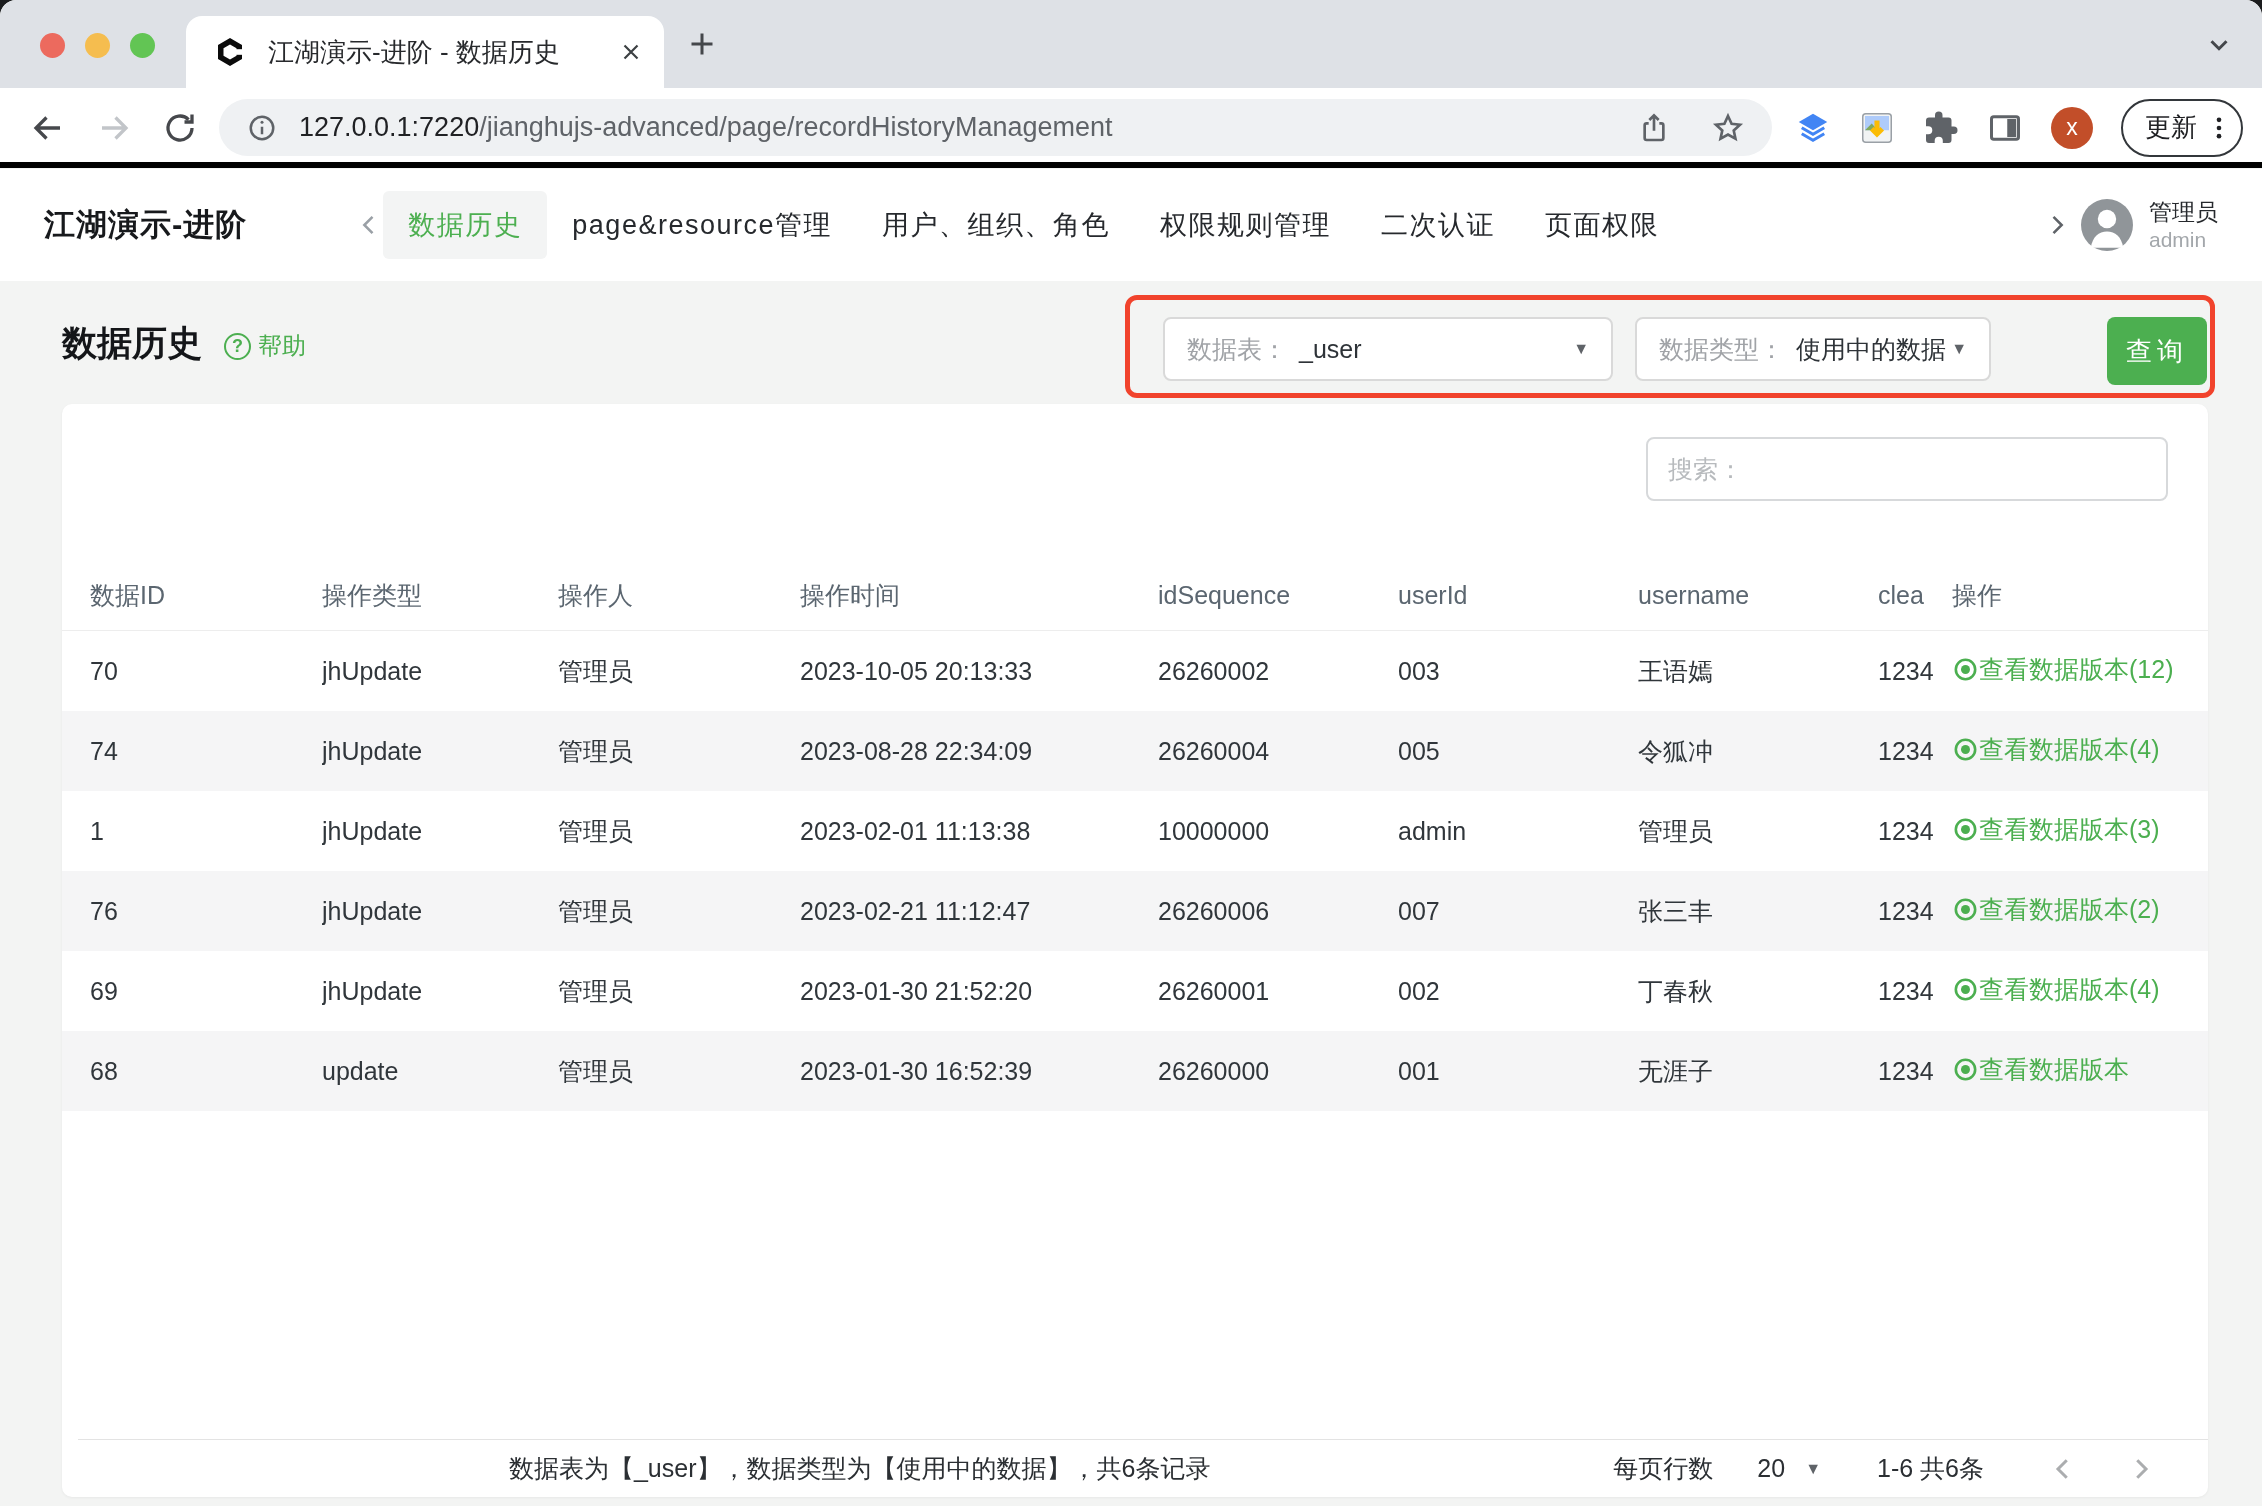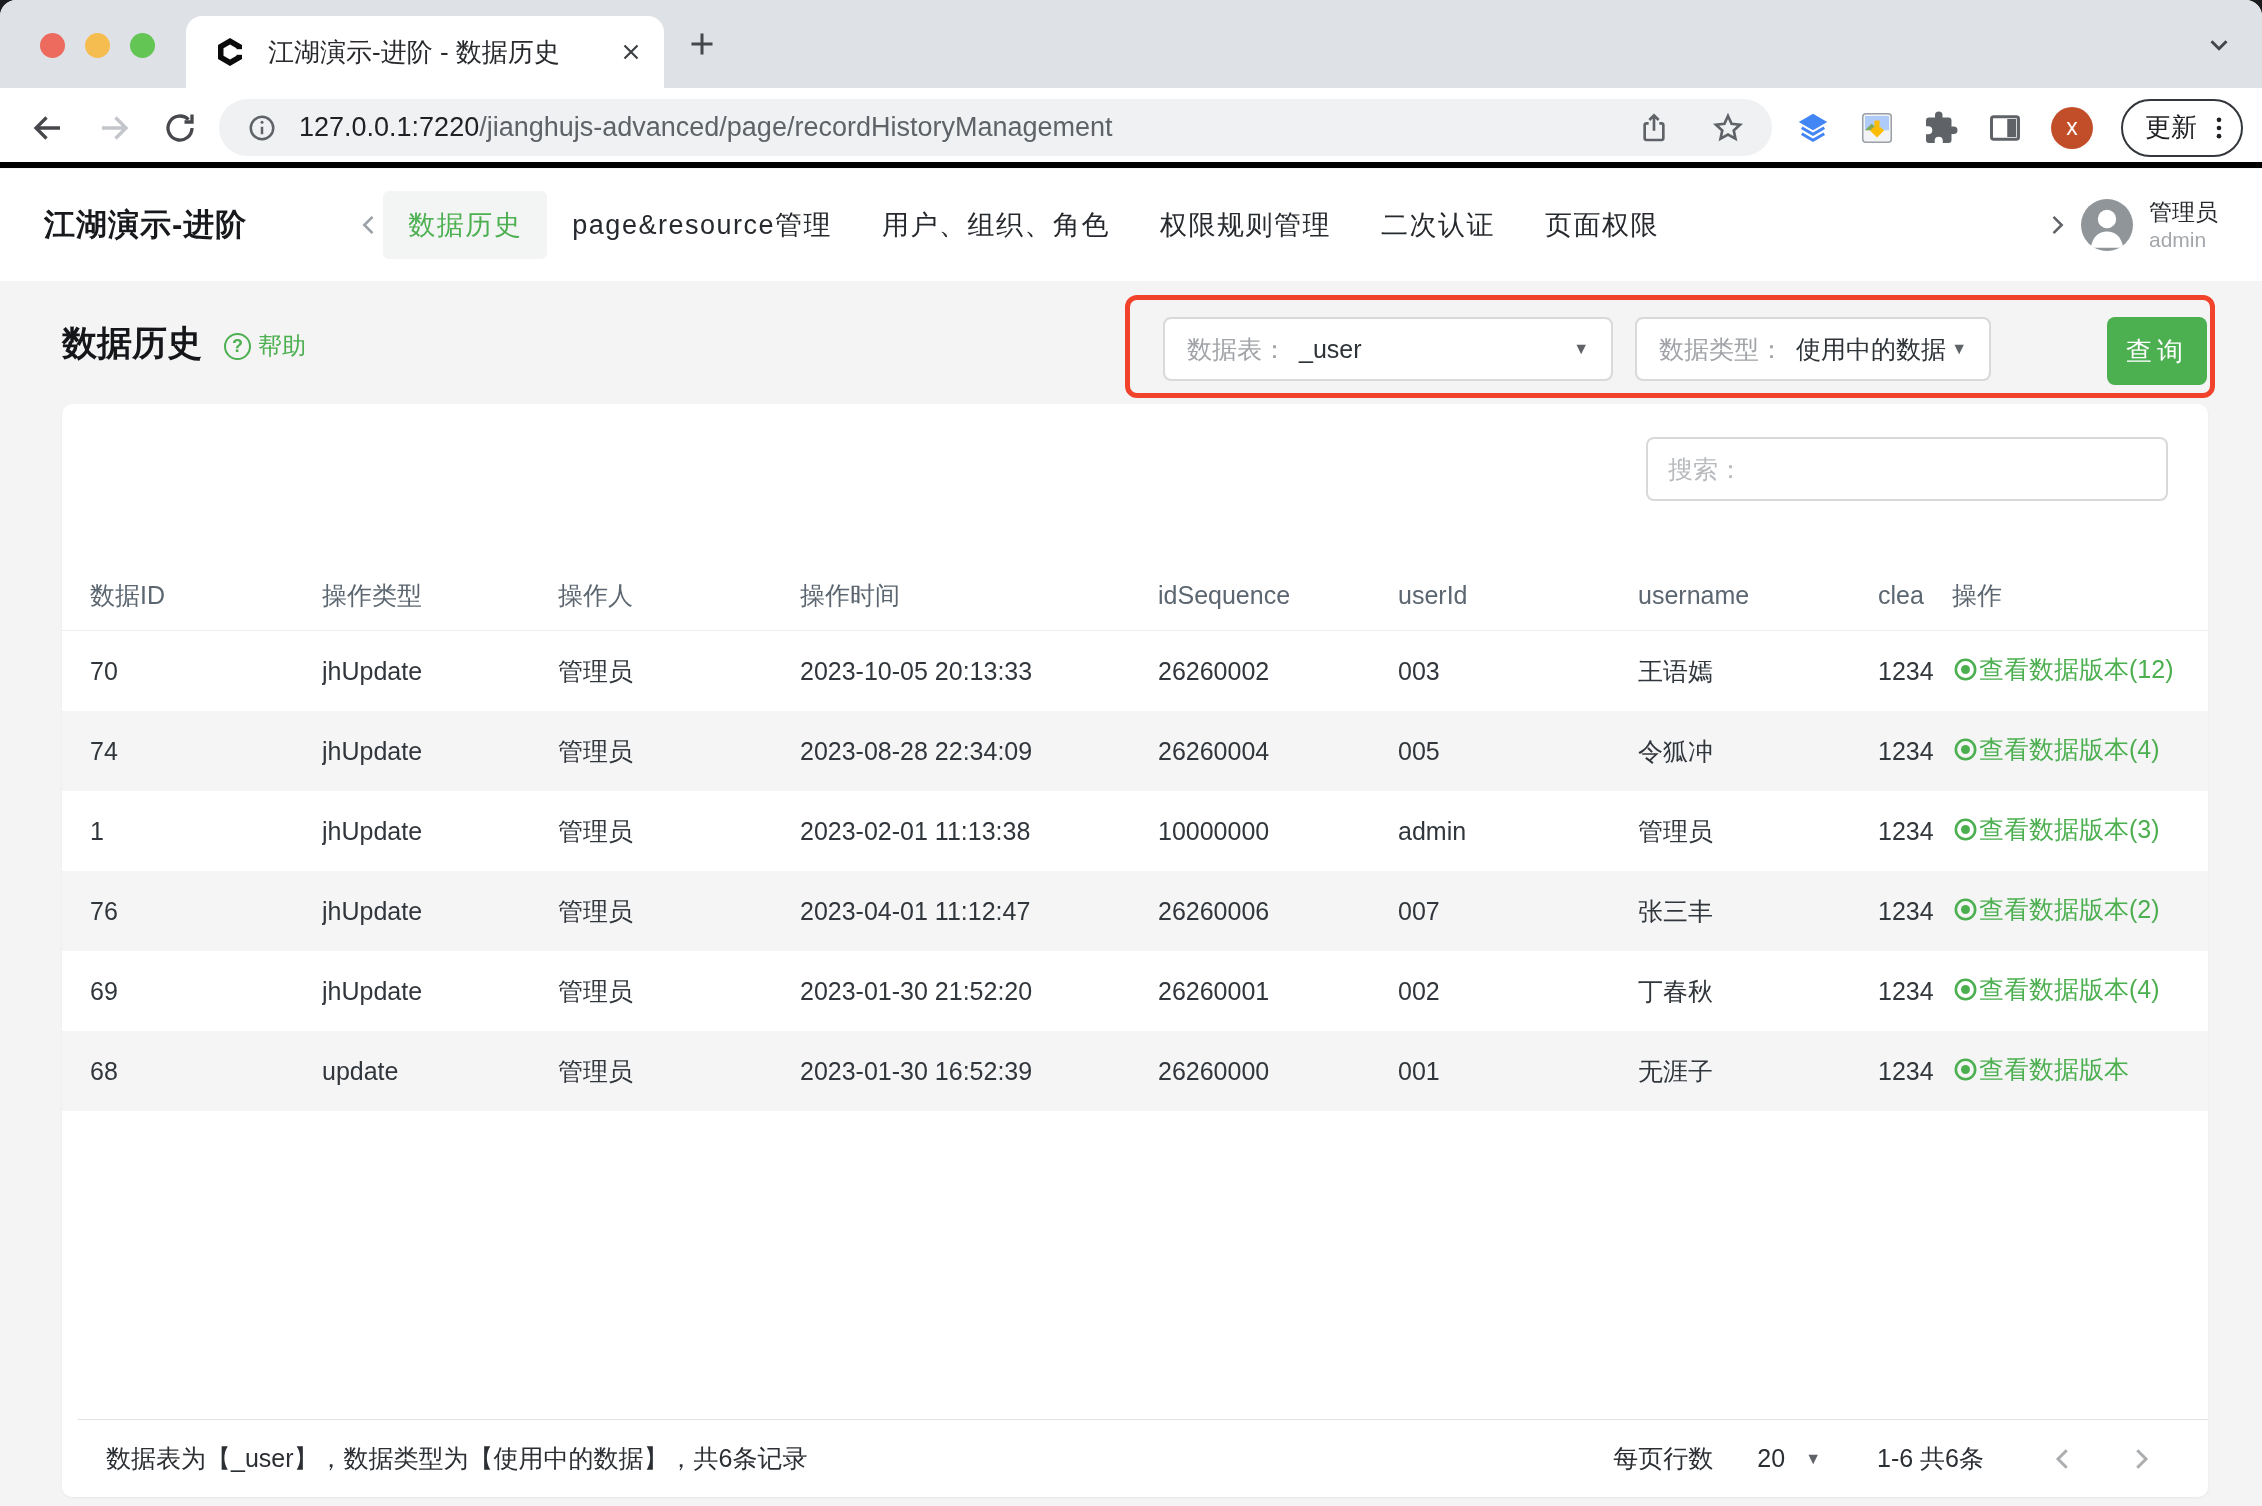--- a/index.html
+++ b/index.html
@@ -72,22 +72,22 @@
     font-family:"Liberation Sans","DejaVu Sans",sans-serif;}
   .search-input::placeholder{color:#b7babd;}
   .table{position:absolute;top:156px;left:0;right:0;}
   .thead,.tr{display:grid;grid-template-columns:232px 236px 242px 358px 240px 240px 240px 74px 1fr;
     padding-left:28px;align-items:center;}
   .thead{height:70px;border-bottom:1px solid #ededed;color:#5b6670;font-size:25px;font-weight:normal;}
   .tr{height:80px;font-size:25px;color:#30363b;}
   .tr.alt{background:#f5f5f6;}
   .th,.td{white-space:nowrap;overflow:hidden;}
   .action-link{display:inline-flex;align-items:center;color:#4caf50;text-decoration:none;font-size:25px;cursor:pointer;}
-  .card-footer{position:absolute;bottom:0;left:16px;right:0;height:78px;border-top:1px solid #e3e3e3;
-    display:flex;align-items:center;padding:0 52px 0 28px;box-sizing:border-box;font-size:25px;color:#2b2f33;}
+  .card-footer{position:absolute;bottom:0;left:16px;right:0;height:58px;border-top:1px solid #e3e3e3;
+    display:flex;align-items:center;padding:0 52px 0 28px;box-sizing:border-box;font-size:25px;color:#2b2f33;text-align:center;}
   .footer-summary{flex:1;}
   .rpp-label{margin-right:44px;}
   .rpp-value{margin-right:20px;}
   .rpp-caret{color:#5f6368;font-size:16px;margin-right:56px;cursor:pointer;}
   .range-text{margin-right:64px;}
   .pg-prev{margin-right:48px;}
   .pg-prev,.pg-next{cursor:default;display:flex;align-items:center;}
 </style>
 </head>
 <body>
@@ -328,21 +328,21 @@
                   <circle cx="12" cy="12" r="8.6" fill="none" stroke="#4caf50" stroke-width="2.3"></circle>
                   <circle cx="12" cy="12" r="4" fill="#4caf50"></circle>
                 </svg>
                 <span>查看数据版本(3)</span>
               </a></div>
           </div>
           <div class="tr alt">
             <div class="td">76</div>
             <div class="td">jhUpdate</div>
             <div class="td">管理员</div>
-            <div class="td">2023-04-01 11:12:47</div>
+            <div class="td">2023-02-21 11:12:47</div>
             <div class="td">26260006</div>
             <div class="td">007</div>
             <div class="td">张三丰</div>
             <div class="td">1234</div>
             <div class="td"><a class="action-link">
                 <svg width="27" height="27" viewBox="0 0 24 24">
                   <circle cx="12" cy="12" r="8.6" fill="none" stroke="#4caf50" stroke-width="2.3"></circle>
                   <circle cx="12" cy="12" r="4" fill="#4caf50"></circle>
                 </svg>
                 <span>查看数据版本(2)</span>

